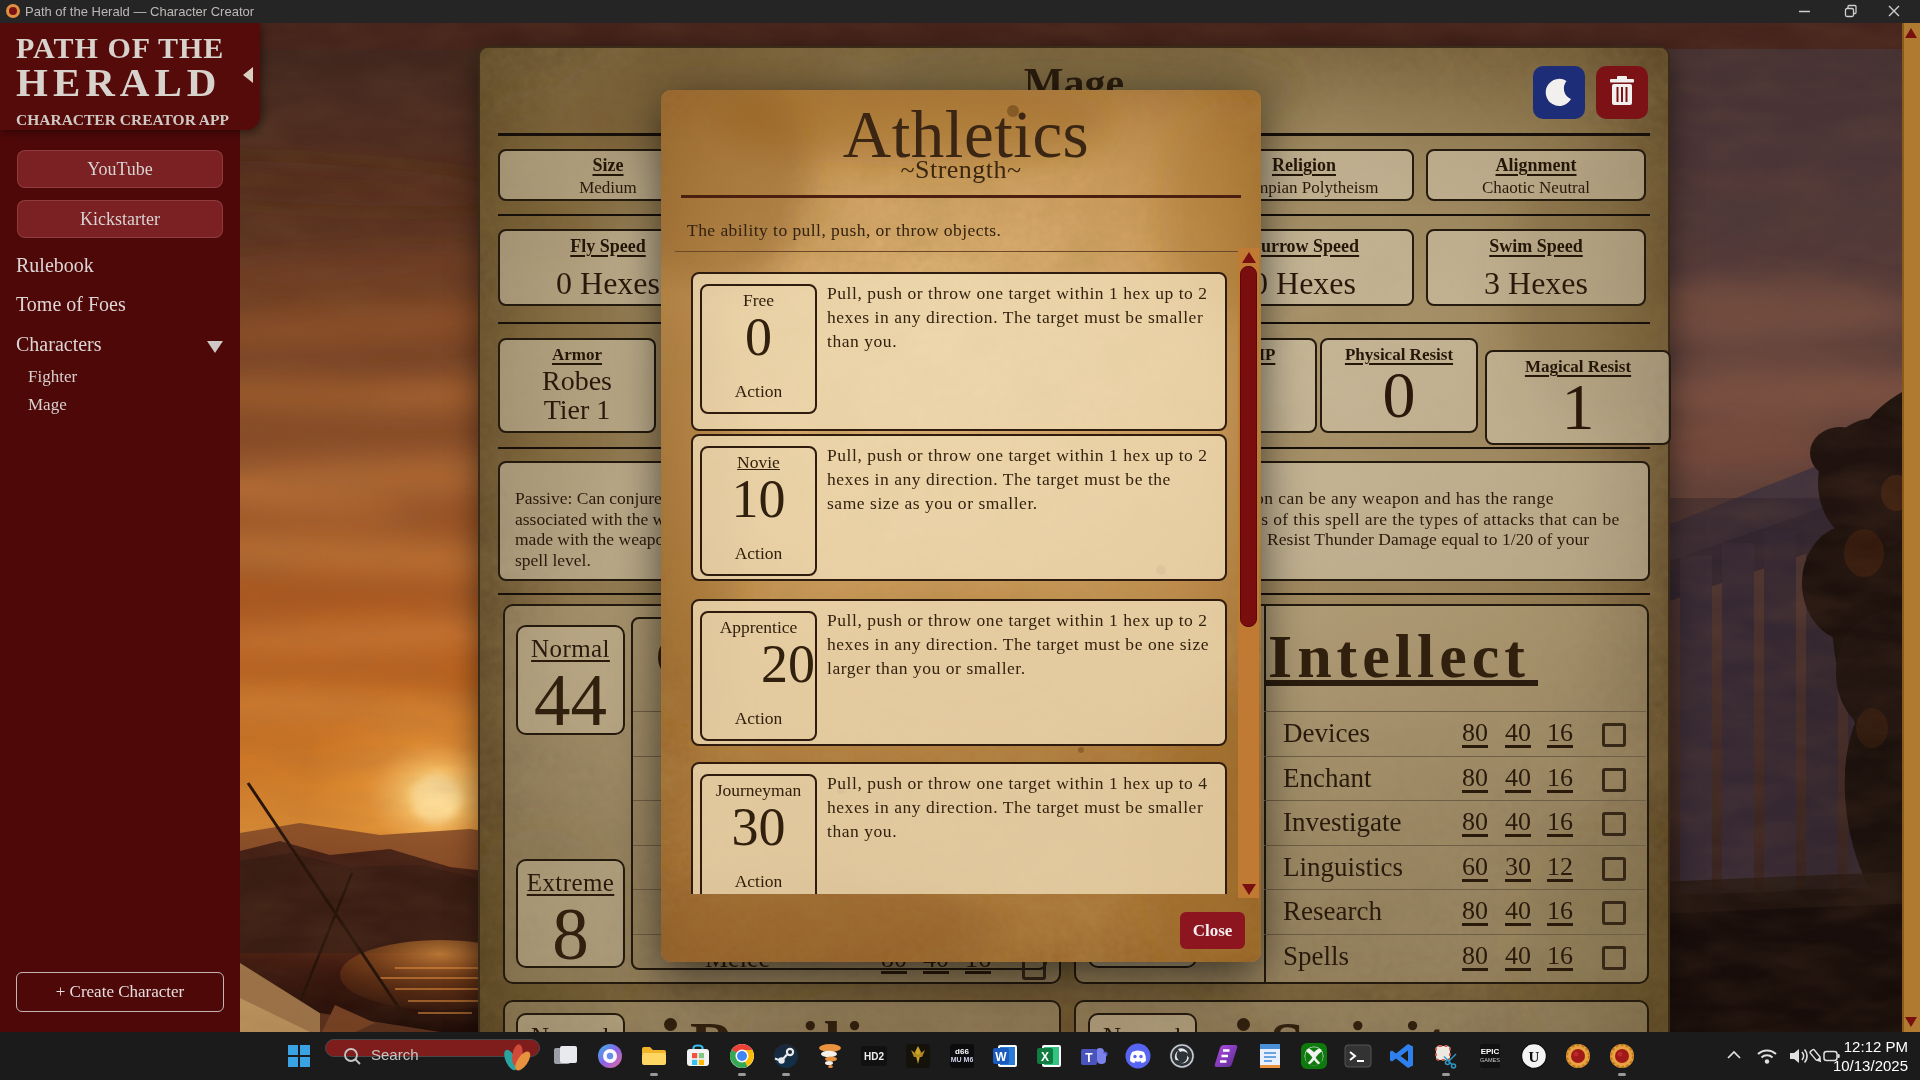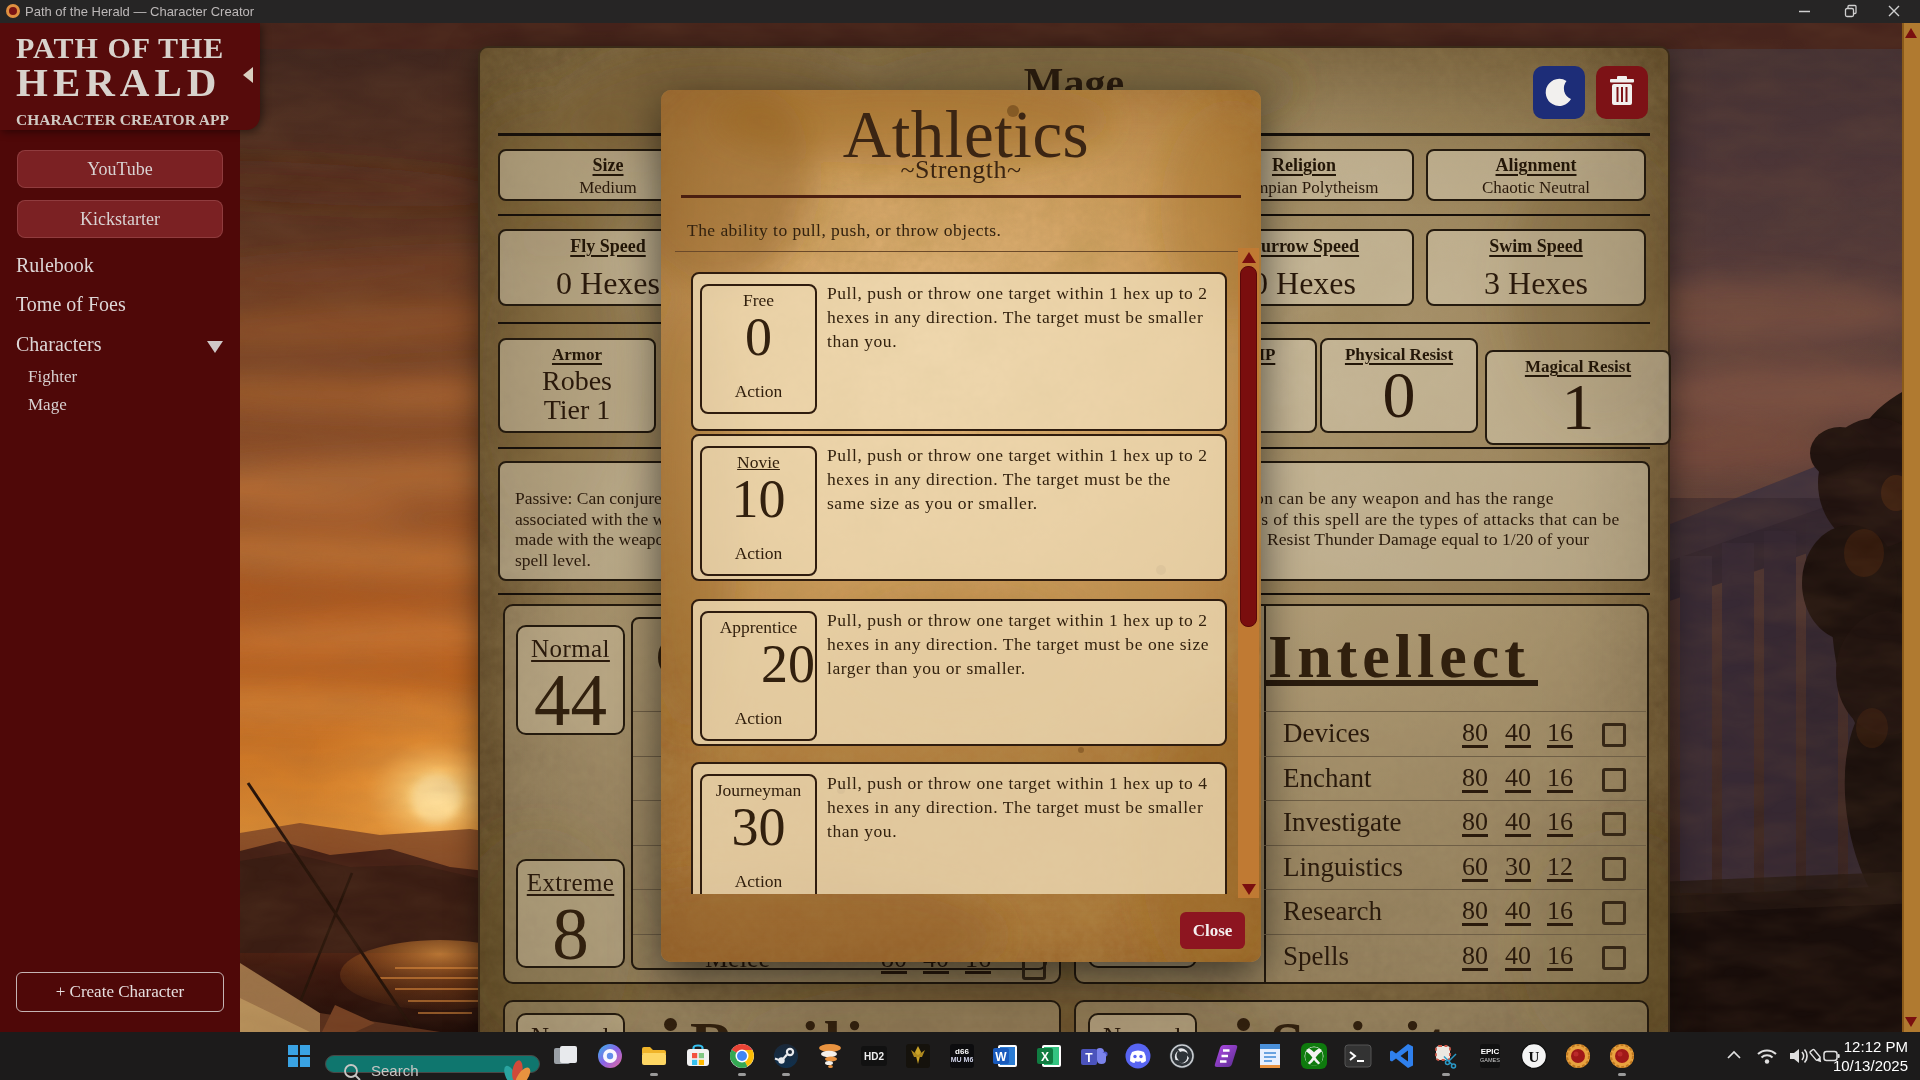--- a/index.html
+++ b/index.html
@@ -537,21 +537,21 @@
 
   <div id="taskbar">
 
     <svg class="abs" style="top:11px;left:286px;" width="26" height="26">
       <rect x="2" y="2" width="10" height="10" fill="#3aa3e3"></rect>
         <rect x="14" y="2" width="10" height="10" fill="#3aa3e3"></rect>
       <rect x="2" y="14" width="10" height="10" fill="#3aa3e3"></rect>
         <rect x="14" y="14" width="10" height="10" fill="#3aa3e3"></rect>
     </svg>
 
-    <div class="abs" style="top:7px;left:325px;width:215px;height:18px;background:#0f766e;border:1px solid #4a4846;border-radius:17px;margin-top:16px;">
+    <div class="abs" style="top:7px;left:325px;width:215px;height:18px;background:#7f1d1d;border:1px solid #4a4846;border-radius:17px;">
       <svg class="abs" style="top:7px;left:17px;" width="18" height="18">
         <circle cx="8" cy="8" r="6" fill="none" stroke="#c8c6c4" stroke-width="1.8"></circle>
         <line x1="12.5" y1="12.5" x2="17" y2="17" stroke="#c8c6c4" stroke-width="1.8"></line>
       </svg>
       <div class="abs" style="top:6px;left:45px;font-family:'Liberation Sans',sans-serif;font-size:15px;color:#c8c6c4;">Search</div>
       <svg class="abs" style="top:2px;left:172px;" width="38" height="30">
         <g transform="rotate(-25 19 15)">
           <ellipse cx="12" cy="15" rx="5" ry="11" fill="#2aa4a0"></ellipse>
         </g>
         <g transform="rotate(10 19 15)">

